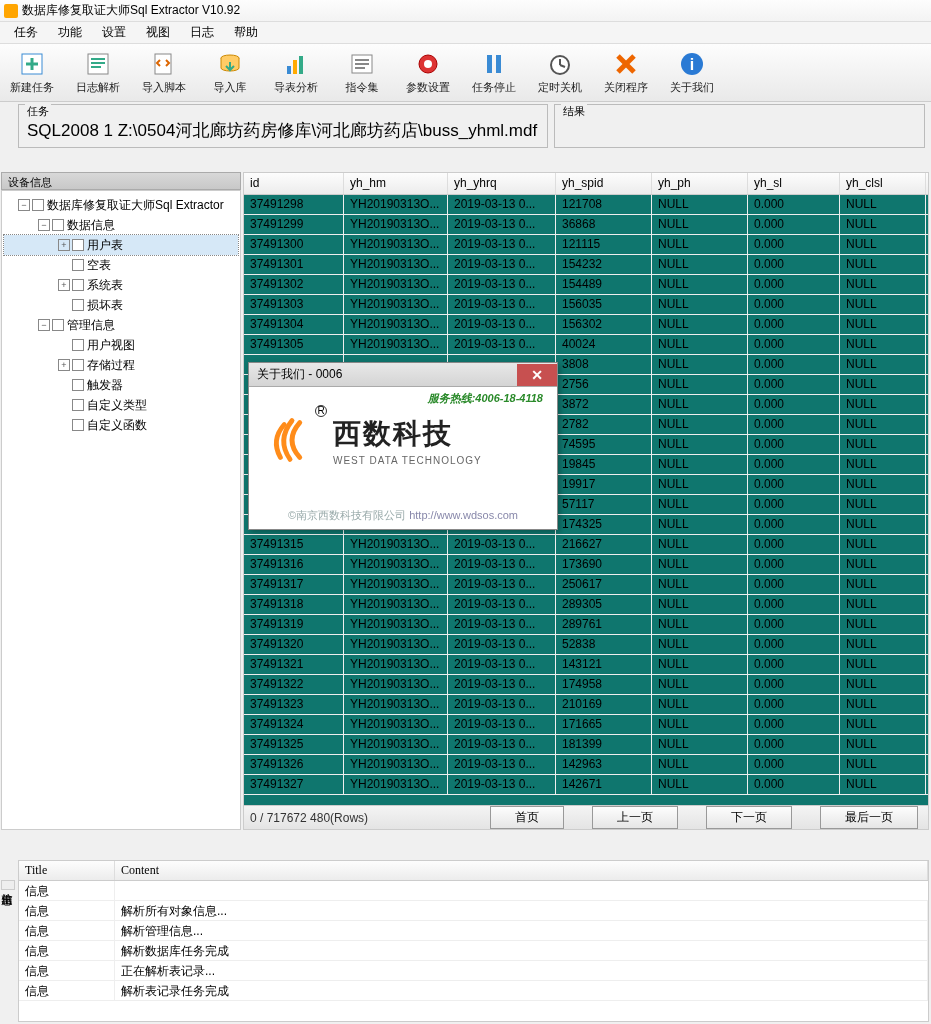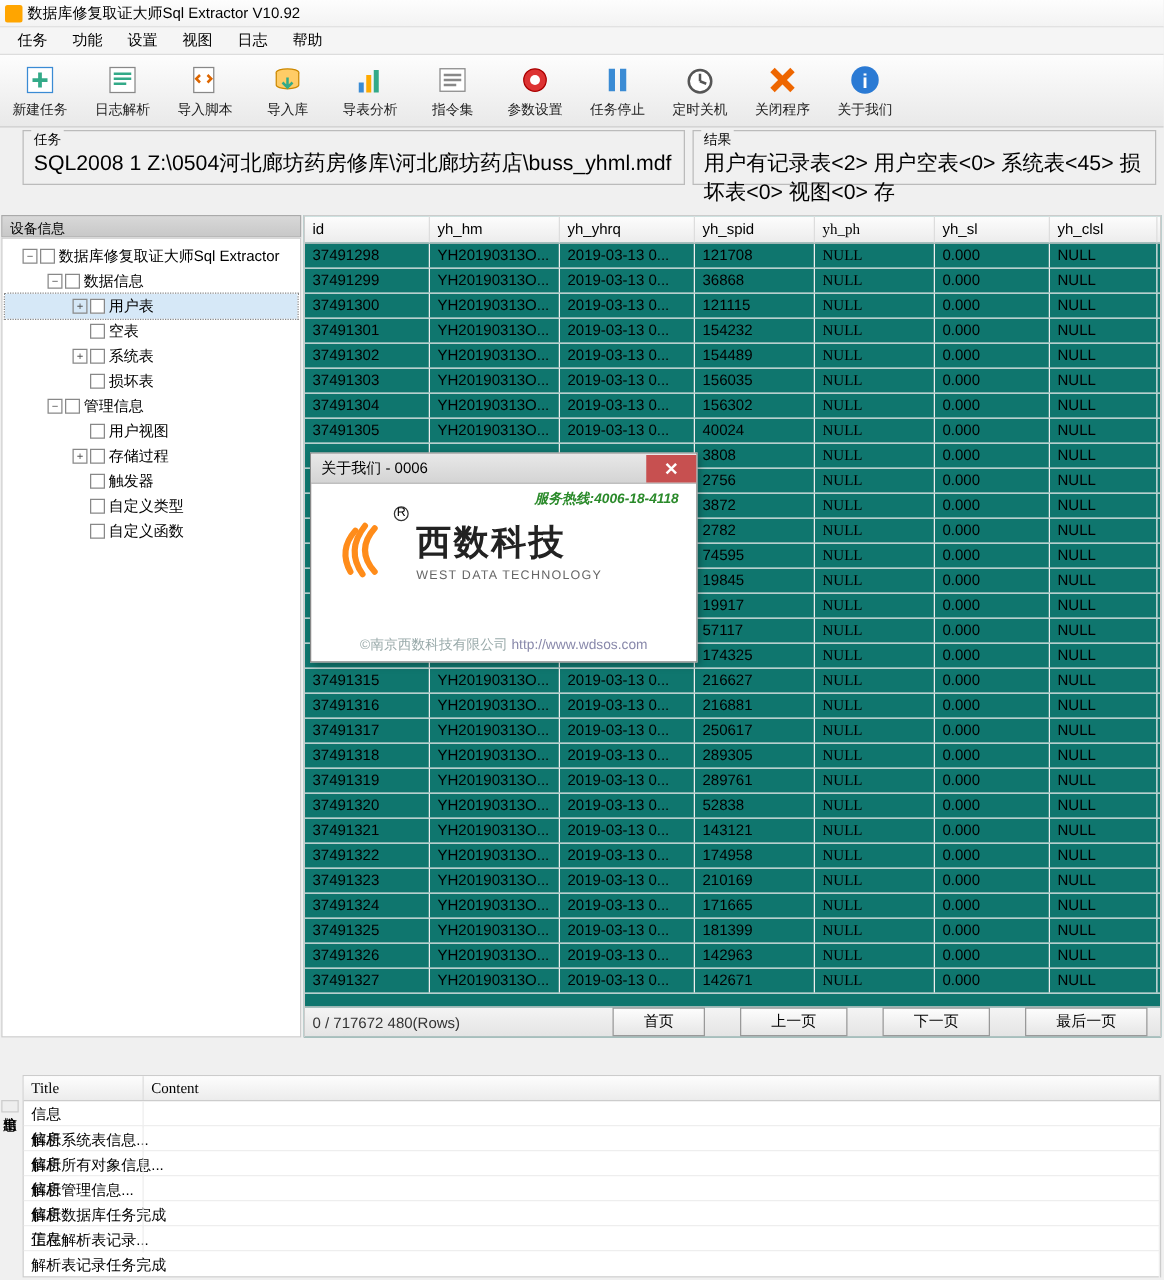--- a/index.html
+++ b/index.html
@@ -31,32 +31,32 @@
 .grid-wrap { position: absolute; left: 243px; top: 172px; right: 2px; height: 658px; background: #0f766e; border: 1px solid #ccc; display: flex; flex-direction: column; }
 .grid-head { display: flex; background: linear-gradient(#fdfdfd,#ececec); border-bottom: 1px solid #ccc; height: 22px; flex: 0 0 22px; }
 .gh { border-right: 1px solid #ddd; padding: 3px 6px; font-size: 12px; overflow: hidden; text-overflow: ellipsis; white-space: nowrap; }
 .grid-body { flex: 1; overflow: hidden; }
 .gr { display: flex; height: 20px; border-bottom: 1px solid #eee; }
 .gc { border-right: 1px solid #eee; padding: 2px 6px; overflow: hidden; text-overflow: ellipsis; white-space: nowrap; font-size: 12px; }
 .c0 { width: 100px; }
 .c1 { width: 104px; }
 .c2 { width: 108px; }
 .c3 { width: 96px; }
-.c4 { width: 96px; font-family: Liberation Serif, serif; }
+.c4 { width: 96px; }
 .c5 { width: 92px; }
 .c6 { width: 86px; }
 .pager { height: 24px; background: linear-gradient(#f4f4f4,#e4e4e4); border-top: 1px solid #ccc; display: flex; align-items: center; padding: 0 6px; gap: 20px; flex: 0 0 24px; }
 .pager .info { flex: 0 0 200px; color: #333; }
 .pager .btns { display: flex; gap: 28px; margin-left: 20px; }
 .pbtn { border: 1px solid #999; background: linear-gradient(#fdfdfd,#e6e6e6); padding: 2px 24px; cursor: pointer; font-size: 12px; }
 .log-wrap { position: absolute; left: 18px; top: 860px; right: 2px; bottom: 2px; background: #fff; border: 1px solid #ccc; }
 .log-head { display: flex; background: linear-gradient(#fdfdfd,#ececec); border-bottom: 1px solid #ccc; height: 20px; font-family: Liberation Serif, serif; }
 .lh { border-right: 1px solid #ddd; padding: 2px 6px; font-size: 12px; }
 .lh0 { width: 96px; } .lh1 { flex: 1; }
-.lr { display: flex; border-bottom: 1px solid #eee; height: 20px; flex-direction: column; }
+.lr { display: flex; border-bottom: 1px solid #eee; height: 20px; }
 .lc { border-right: 1px solid #eee; padding: 2px 6px; font-size: 12px; }
 .vert-tab2 { position: absolute; left: 1px; top: 880px; width: 14px; writing-mode: vertical-rl; text-orientation: upright; font-size: 11px; background: #eee; border: 1px solid #ccc; padding: 4px 0; }
 
 .dialog { position: absolute; left: 248px; top: 362px; width: 310px; height: 168px; background: #fff; border: 1px solid #888; box-shadow: 2px 2px 6px rgba(0,0,0,0.3); }
 .dlg-title { height: 24px; background: linear-gradient(#e8e8e8,#d4d4d4); display: flex; align-items: center; justify-content: space-between; padding: 0 0 0 8px; font-size: 12px; border-bottom: 1px solid #aaa; }
 .dlg-close { width: 40px; height: 22px; background: #c75050; color: #fff; text-align: center; line-height: 22px; font-weight: bold; cursor: pointer; font-size: 14px; }
 .dlg-body { padding: 10px 12px; position: relative; height: calc(100% - 24px); }
 .hotline { position: absolute; right: 14px; top: 4px; color: #2a8a2a; font-style: italic; font-size: 11px; font-weight: bold; }
 .logo-row { display: flex; align-items: center; gap: 10px; margin-top: 12px; }
 .logo-swirl { width: 62px; height: 62px; position: relative; }
@@ -196,21 +196,20 @@
     </div>
   </div>
 
 <div class="panels">
   <div class="panel panel-left">
     <div class="plabel">任务</div>
     <div class="pbody">SQL2008 1 Z:\0504河北廊坊药房修库\河北廊坊药店\buss_yhml.mdf</div>
   </div>
   <div class="panel panel-right">
     <div class="plabel">结果</div>
-    <div class="pbody">用户有记录表&lt;2&gt; 用户空表&lt;0&gt; 系统表&lt;45&gt; 损坏表&lt;0&gt; 视图&lt;0&gt; 存</div>
   </div>
 </div>
 
 <div class="dev-header">设备信息</div>
 
 <div class="tree">
   <div class="tree-node l1">
       <span class="exp">−</span>
       <span class="chk"></span>
       <span>数据库修复取证大师Sql Extractor</span>
@@ -442,21 +441,21 @@
         <div class="gc c2">2019-03-13 0...</div>
         <div class="gc c3">216627</div>
         <div class="gc c4">NULL</div>
         <div class="gc c5">0.000</div>
         <div class="gc c6">NULL</div>
       </div>
       <div class="gr">
         <div class="gc c0">37491316</div>
         <div class="gc c1">YH20190313O...</div>
         <div class="gc c2">2019-03-13 0...</div>
-        <div class="gc c3">216881</div>
+        <div class="gc c3">173690</div>
         <div class="gc c4">NULL</div>
         <div class="gc c5">0.000</div>
         <div class="gc c6">NULL</div>
       </div>
       <div class="gr">
         <div class="gc c0">37491317</div>
         <div class="gc c1">YH20190313O...</div>
         <div class="gc c2">2019-03-13 0...</div>
         <div class="gc c3">250617</div>
         <div class="gc c4">NULL</div>
@@ -566,21 +565,20 @@
 </div>
 
 <div class="log-wrap">
   <div class="log-head">
     <div class="lh lh0">Title</div>
     <div class="lh lh1">Content</div>
   </div>
   <div id="logbody">
       <div class="lr">
         <div class="lc lh0">信息</div>
-        <div class="lc lh1">解析系统表信息...</div>
       </div>
       <div class="lr">
         <div class="lc lh0">信息</div>
         <div class="lc lh1">解析所有对象信息...</div>
       </div>
       <div class="lr">
         <div class="lc lh0">信息</div>
         <div class="lc lh1">解析管理信息...</div>
       </div>
       <div class="lr">

